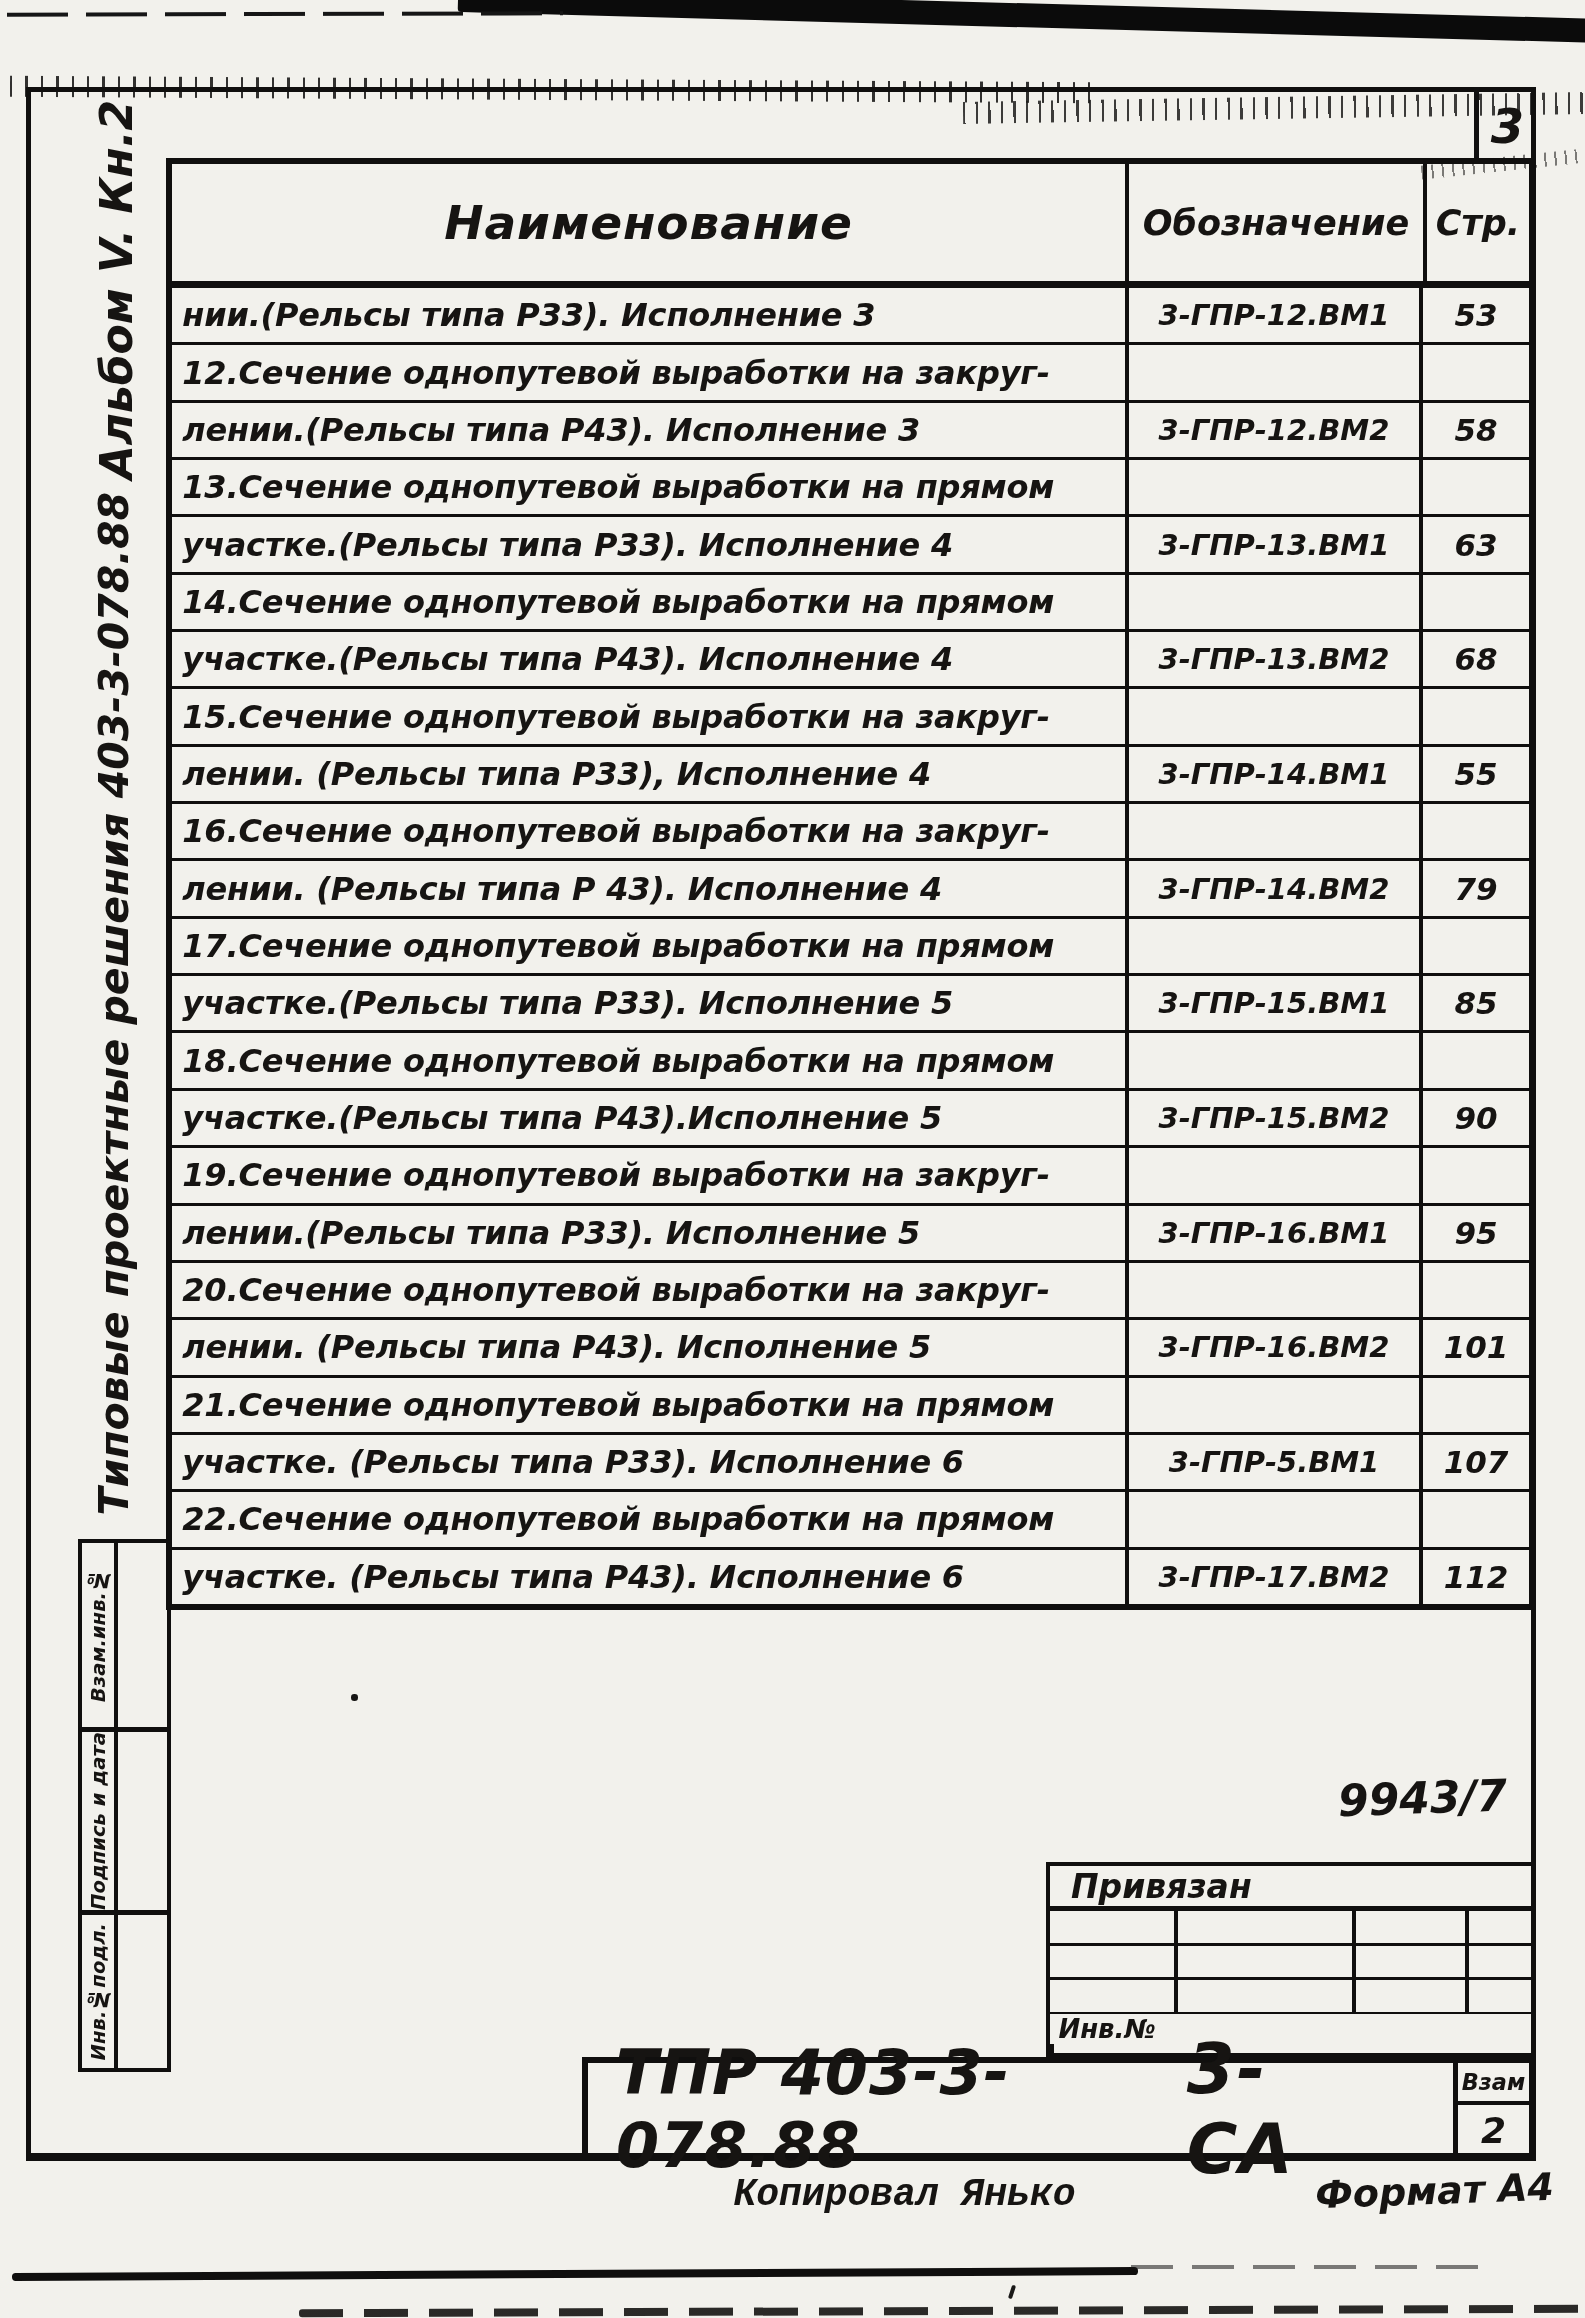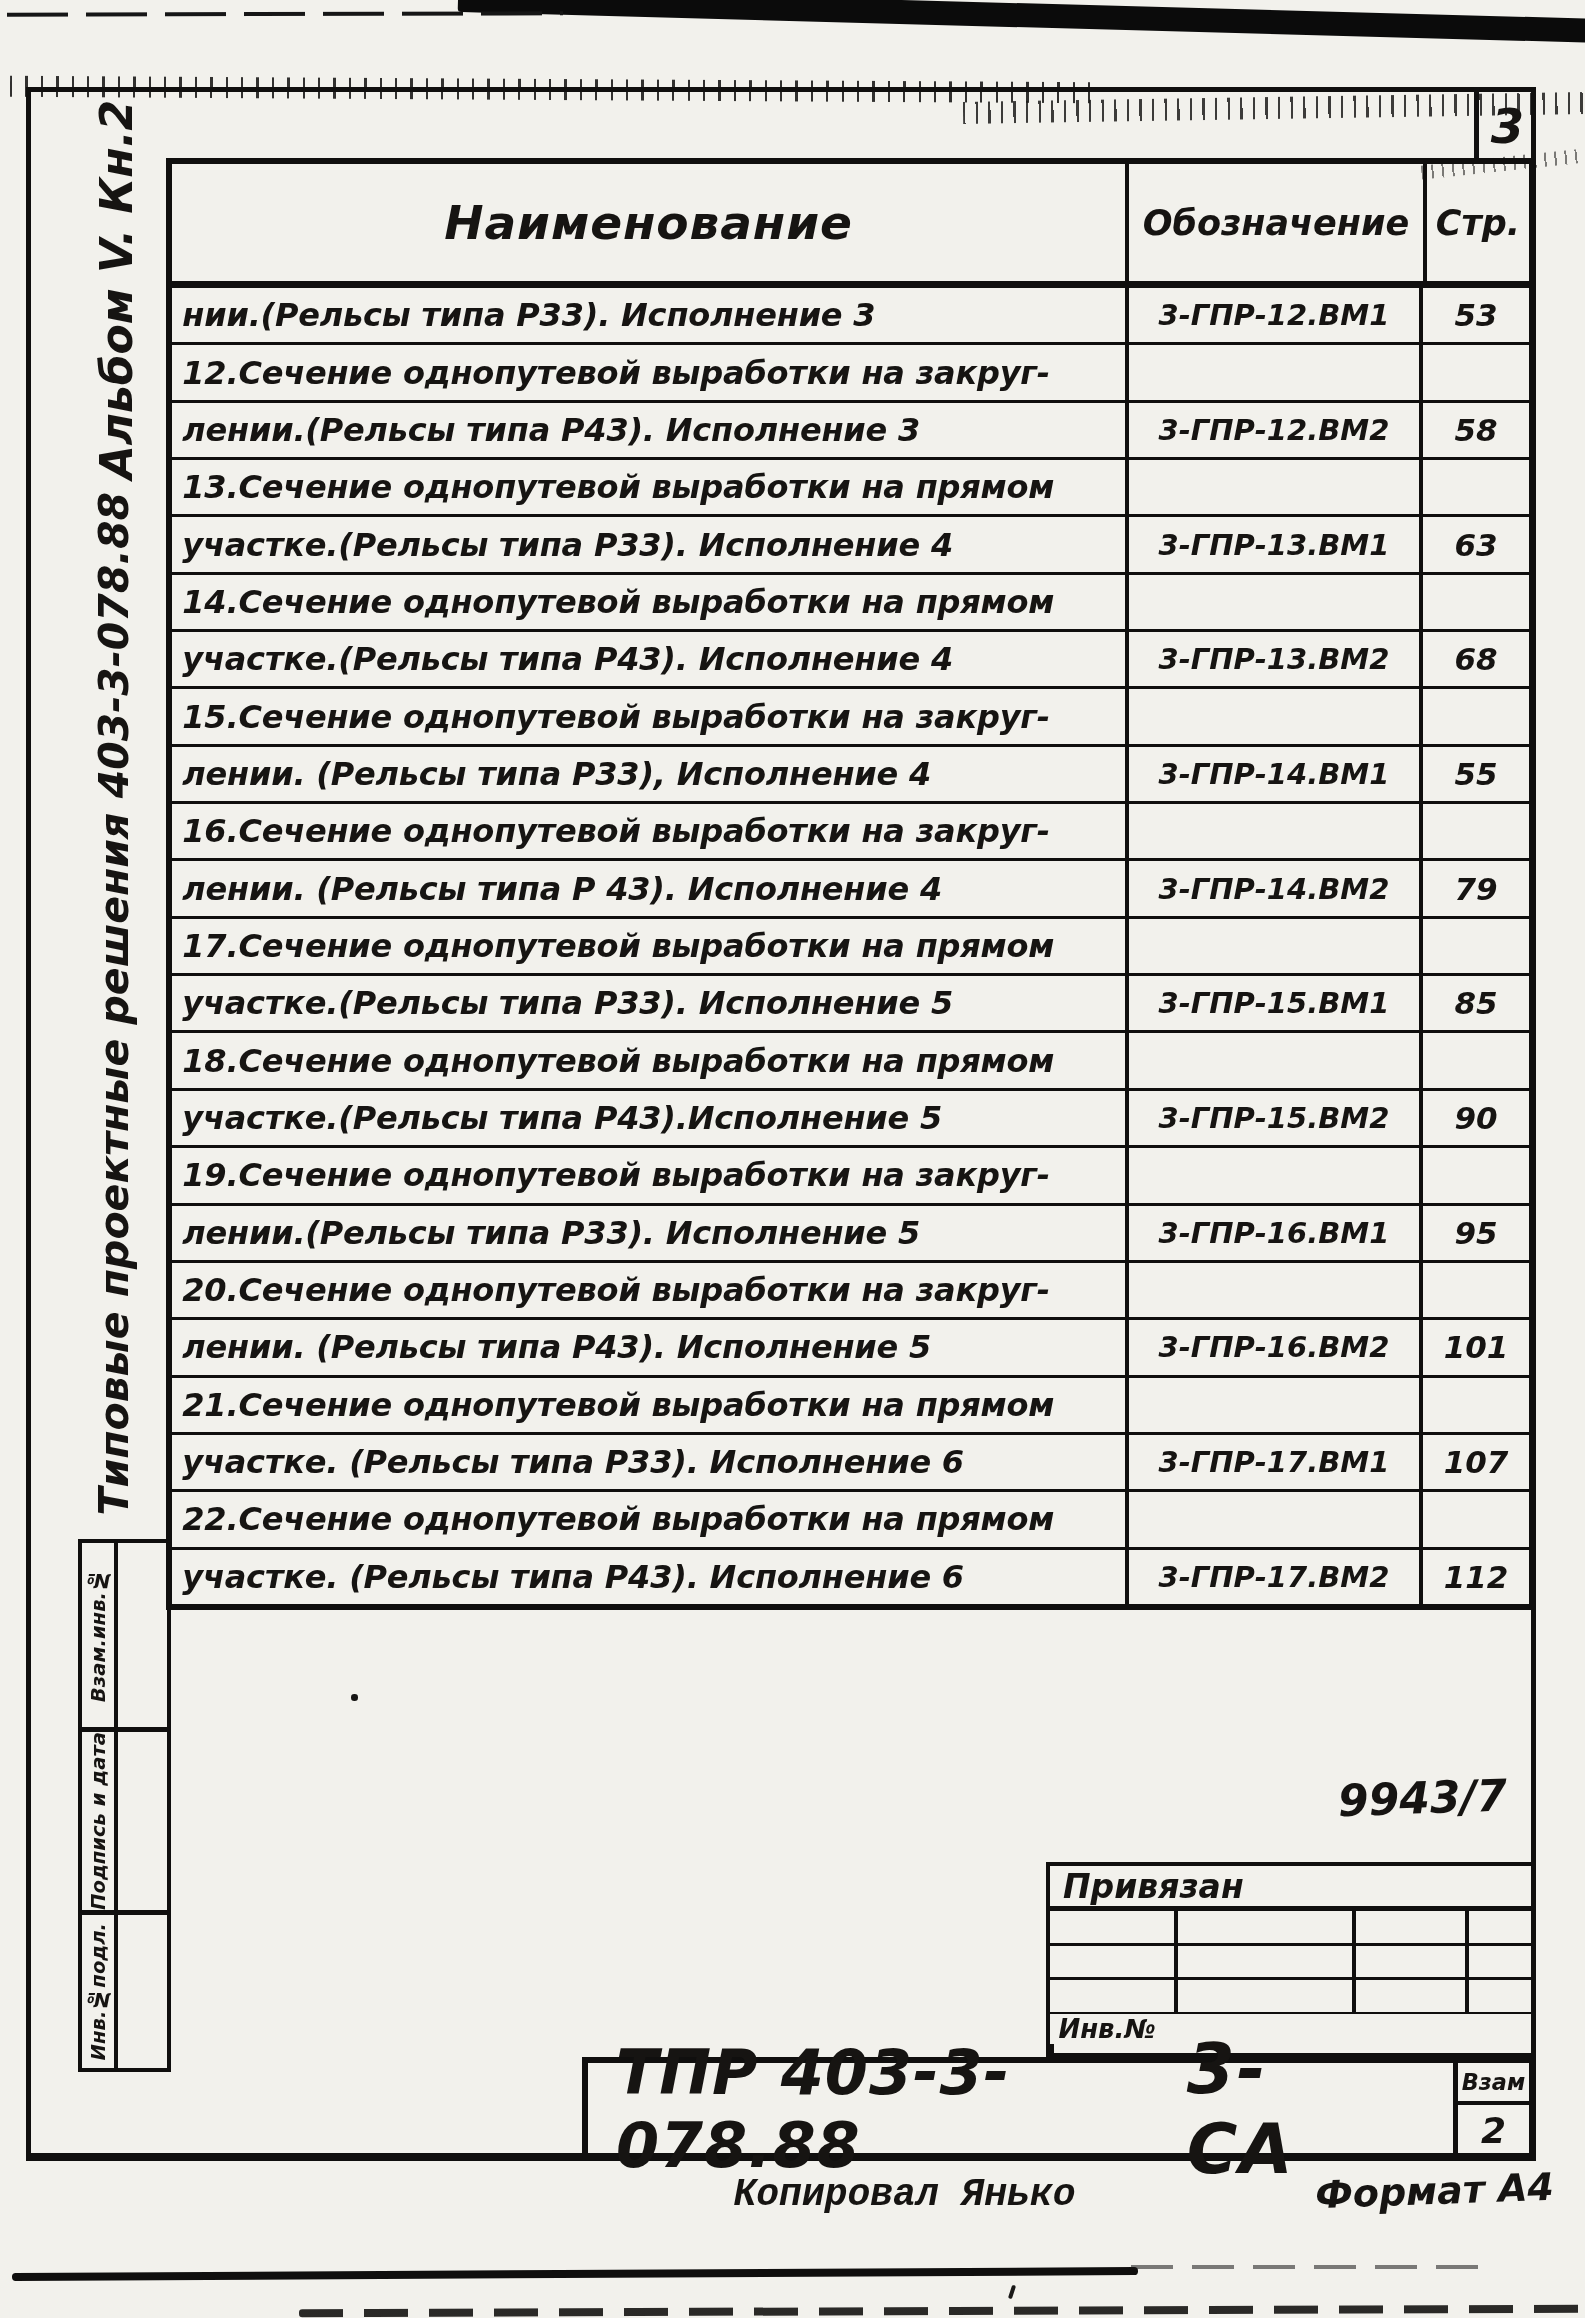--- a/index.html
+++ b/index.html
@@ -61,21 +61,21 @@
                  font-size:19.6px;font-style:italic;font-weight:700;box-sizing:border-box;}
   .stampbox .emptycell{flex:1;}
   #sb1{top:1539px;height:193px;}
   #sb2{top:1727px;height:187px;}
   #sb3{top:1911px;height:161px;}
 
   
   #stampno{left:1338px;top:1774px;width:187px;height:47px;font-size:44px;transform:rotate(-2deg);justify-content:flex-start;}
   #tblock{left:1046px;top:1862px;width:490px;height:195px;border:4.7px solid #100f0e;box-sizing:border-box;
           display:flex;flex-direction:column;}
-  #tb-note{height:45px;border-bottom:5.1px solid #100f0e;display:flex;align-items:center;padding-left:13px;
+  #tb-note{height:45px;border-bottom:5.1px solid #100f0e;display:flex;align-items:center;padding-left:21px;
            font-size:33px;box-sizing:border-box;}
   .tb-gridrow{flex:1;display:flex;border-bottom:3.7px solid #100f0e;}
   .tb-gridrow .gc1{width:124px;}
   .tb-gridrow .gc2{width:174px;border-left:4.2px solid #100f0e;}
   .tb-gridrow .gc3{width:109px;border-left:4.2px solid #100f0e;}
   .tb-gridrow .gc4{flex:1;border-left:4.2px solid #100f0e;}
   #tb-inv{height:41px;border-top:2.3px solid #100f0e;display:flex;box-sizing:border-box;flex-direction:column;}
   #tb-inv .ic1{width:298px;display:flex;align-items:center;padding-left:8.4px;font-size:26px;box-sizing:border-box;}
   #tb-inv .ic2{width:109px;border-left:4.2px solid #100f0e;}
   #tb-inv .ic3{flex:1;border-left:4.2px solid #100f0e;}
@@ -240,21 +240,21 @@
           <div class="cell c-desig">3-ГПР-16.ВМ2</div>
           <div class="cell c-page">101</div>
         </div>
         <div class="trow">
           <div class="cell c-name">21.Сечение однопутевой выработки на прямом</div>
           <div class="cell c-desig"></div>
           <div class="cell c-page"></div>
         </div>
         <div class="trow">
           <div class="cell c-name">участке. (Рельсы типа Р33). Исполнение 6</div>
-          <div class="cell c-desig">3-ГПР-17.ВМ1</div>
+          <div class="cell c-desig">3-ГПР-5.ВМ1</div>
           <div class="cell c-page">107</div>
         </div>
         <div class="trow">
           <div class="cell c-name">22.Сечение однопутевой выработки на прямом</div>
           <div class="cell c-desig"></div>
           <div class="cell c-page"></div>
         </div>
         <div class="trow">
           <div class="cell c-name">участке. (Рельсы типа Р43). Исполнение 6</div>
           <div class="cell c-desig">3-ГПР-17.ВМ2</div>

